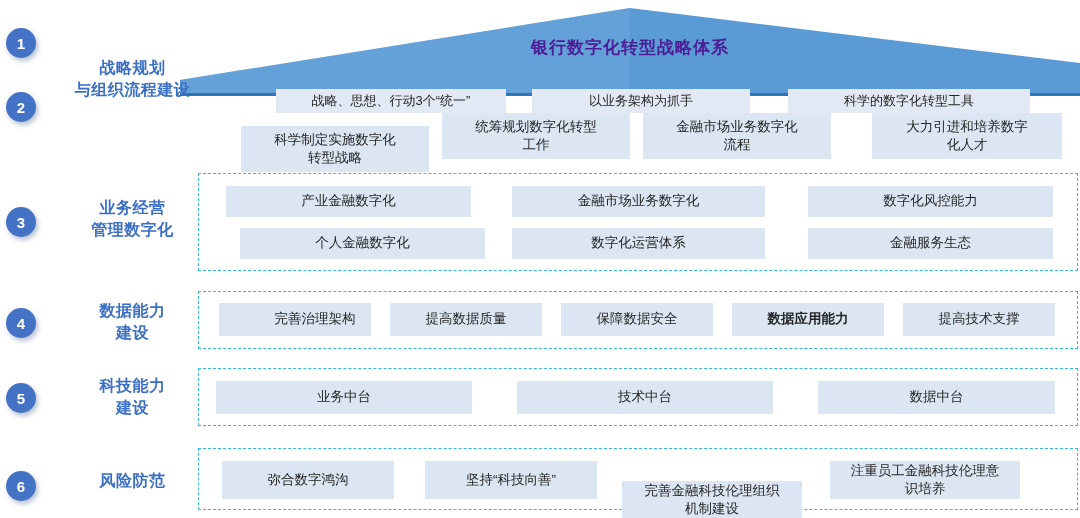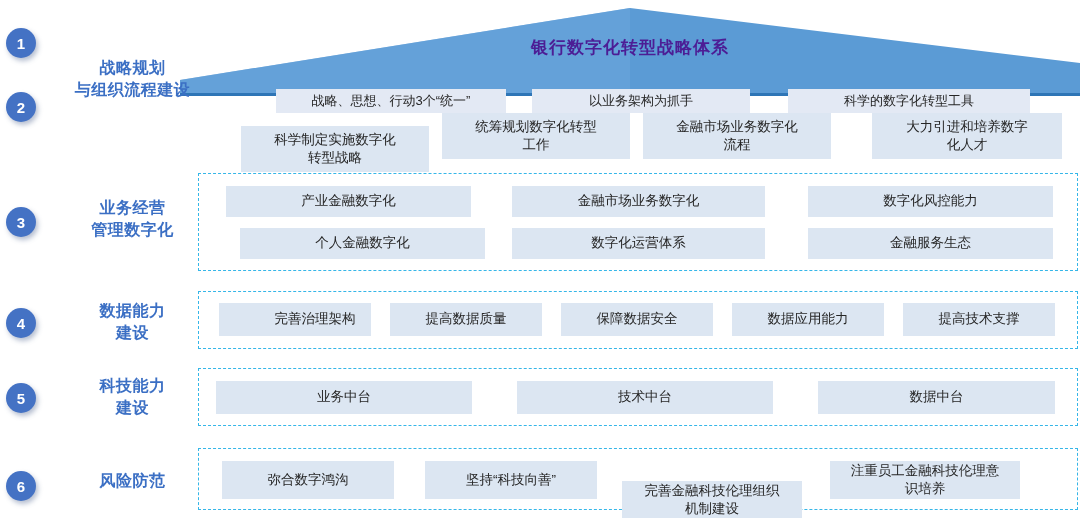--- a/index.html
+++ b/index.html
@@ -150,21 +150,21 @@
 
   <div class="box" style="left:240px; top:228px; width:245px; height:31px;">个人金融数字化</div>
   <div class="box" style="left:512px; top:228px; width:253px; height:31px;">数字化运营体系</div>
   <div class="box" style="left:808px; top:228px; width:245px; height:31px;">金融服务生态</div>
 
   <div class="dashed" style="left:198px; top:291px; width:880px; height:58px;"></div>
 
   <div class="box" style="left:219px; top:303px; width:152px; height:33px;padding-left:44px;">完善治理架构</div>
   <div class="box" style="left:390px; top:303px; width:152px; height:33px;">提高数据质量</div>
   <div class="box" style="left:561px; top:303px; width:152px; height:33px;">保障数据安全</div>
-  <div class="box" style="left:732px; top:303px; width:152px; height:33px;">数据应用能力</div>
+  <div class="box" style="left:732px; top:303px; width:152px; height:33px;font-weight:bold;">数据应用能力</div>
   <div class="box" style="left:903px; top:303px; width:152px; height:33px;">提高技术支撑</div>
 
   <div class="dashed" style="left:198px; top:368px; width:880px; height:58px;"></div>
 
   <div class="box" style="left:216px; top:381px; width:256px; height:33px;">业务中台</div>
   <div class="box" style="left:517px; top:381px; width:256px; height:33px;">技术中台</div>
   <div class="box" style="left:818px; top:381px; width:237px; height:33px;">数据中台</div>
 
   <div class="dashed" style="left:198px; top:448px; width:880px; height:62px;"></div>
 

